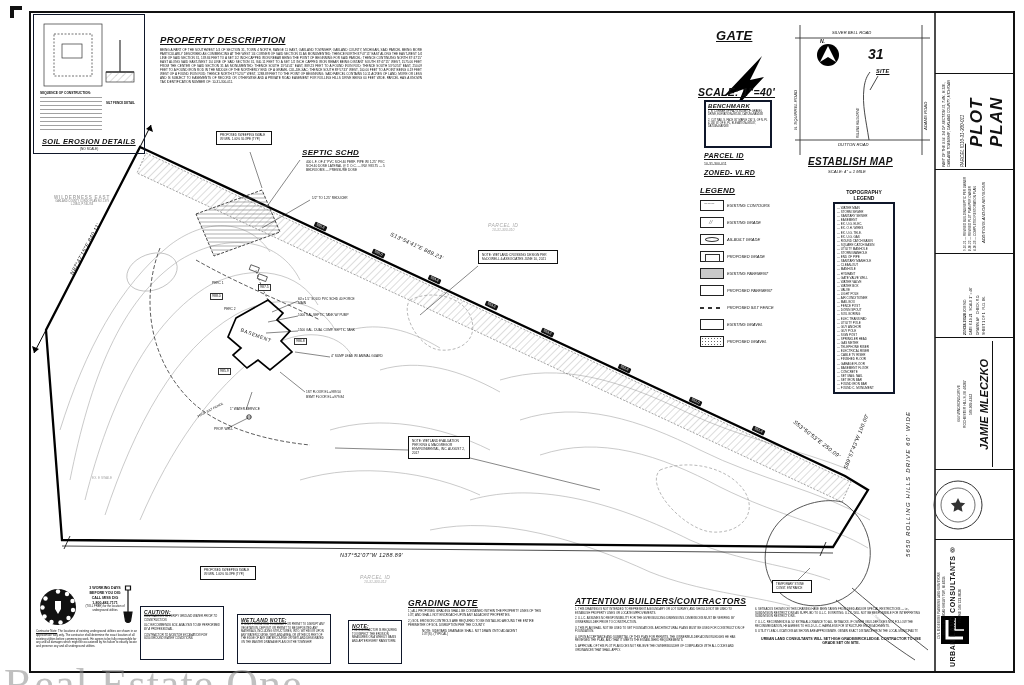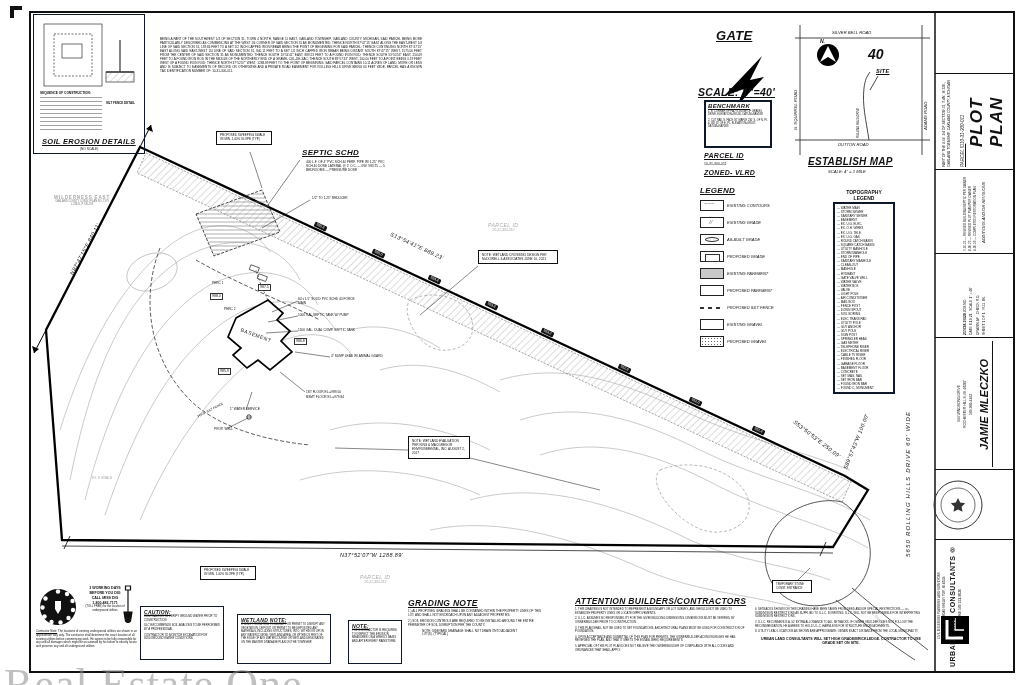--- a/index.html
+++ b/index.html
@@ -202,20 +202,21 @@
   <div class="abs box" style="left:33px;top:14px;width:112px;height:140px;border-width:1.5px;background:transparent">
     <div class="abs" style="left:6px;top:76px;font-size:3.2px;font-weight:bold">SEQUENCE OF CONSTRUCTION:</div>
 
     <div class="abs" style="left:6px;top:82px;width:62px;height:34px;background:repeating-linear-gradient(#555 0 .8px,transparent .8px 4px);opacity:.55"></div>
     <div class="abs" style="left:72px;top:86px;font-size:3px;font-weight:bold">SILT FENCE DETAIL</div>
     <div class="abs hd" style="left:8px;top:122px;font-size:7.5px;white-space:nowrap">SOIL EROSION DETAILS</div>
     <div class="abs" style="left:46px;top:132px;font-size:3.2px">(NO SCALE)</div>
   </div>
 
   <div class="abs" style="left:160px;top:34px;width:262px">
+    <div class="hd" style="font-size:9.5px">PROPERTY DESCRIPTION</div>
     <div class="micro" style="font-size:3.1px;margin-top:3px;text-align:justify">BEING A PART OF THE SOUTHWEST 1/4 OF SECTION 31, TOWN 4 NORTH, RANGE 11 EAST, OAKLAND TOWNSHIP, OAKLAND COUNTY, MICHIGAN, SAID PARCEL BEING MORE PARTICULARLY DESCRIBED AS COMMENCING AT THE WEST 1/4 CORNER OF SAID SECTION 31 AS MONUMENTED; THENCE NORTH 87°47'15" EAST ALONG THE EAST-WEST 1/4 LINE OF SAID SECTION 31, 139.84 FEET TO A SET 1/2 INCH CAPPED IRON REBAR BEING THE POINT OF BEGINNING FOR SAID PARCEL; THENCE CONTINUING NORTH 87°47'15" EAST ALONG SAID EAST-WEST 1/4 LINE OF SAID SECTION 31, 840.11 FEET TO A SET 1/2 INCH CAPPED IRON REBAR BEING DISTANT SOUTH 87°47'15" WEST, 1575.06 FEET FROM THE CENTER OF SAID SECTION 31 AS MONUMENTED; THENCE SOUTH 13°54'41" EAST, 889.23 FEET TO A FOUND IRON ROD; THENCE SOUTH 53°50'53" EAST, 250.09 FEET TO A FOUND IRON ROD IN THE MIDDLE OF THE NORTHERLY END OF A GRAVEL CUL-DE-SAC; THENCE SOUTH 89°57'43" WEST, 100.00 FEET TO A POINT BEING 0.19 FEET WEST OF A FOUND IRON ROD; THENCE NORTH 37°52'07" WEST, 1288.89 FEET TO THE POINT OF BEGINNING. SAID PARCEL CONTAINS 10.11 ACRES OF LAND, MORE OR LESS AND IS SUBJECT TO EASEMENTS OF RECORD OR OTHERWISE AND A PRIVATE ROAD EASEMENT FOR ROLLING HILLS DRIVE BEING 60 FEET WIDE. PARCEL HAS A KNOWN TAX IDENTIFICATION NUMBER OF: 10-31-300-011.</div>
   </div>
 
   <div class="abs hd" style="left:716px;top:28px;font-size:13px">GATE</div>
   <div class="abs hd" style="left:698px;top:86px;font-size:10.5px;white-space:nowrap">SCALE:  1"=40'</div>
 
   <div class="abs box" style="left:704px;top:100px;width:68px;height:48px;padding:1px 2px">
     <div class="hd" style="font-size:6px">BENCHMARK</div>
     <div style="margin-top:1px">
         <div class="micro n-item" style="font-size:2.6px">1.  E. CORNER OF PAD S. EDGE OF GRAVEL DRIVE, ELEVATION=985.80, DATUM=NAVD88</div>
@@ -226,21 +227,21 @@
   <div class="abs hd" style="left:704px;top:152px;font-size:7px">PARCEL ID</div>
   <div class="abs" style="left:704px;top:162px;font-size:3.5px">10-31-300-011</div>
   <div class="abs hd" style="left:704px;top:169px;font-size:7px">ZONED- VLRD</div>
 
   <div class="abs" style="left:832px;top:30px;font-size:4.2px;font-style:italic">SILVER BELL ROAD</div>
   <div class="abs" style="left:838px;top:142px;font-size:4.2px;font-style:italic">DUTTON ROAD</div>
   <div class="abs vert" style="left:793px;top:60px;height:70px;font-size:4.2px;font-style:italic">N. SQUIRREL ROAD</div>
   <div class="abs vert" style="left:923px;top:60px;height:70px;font-size:4.2px;font-style:italic">ADAMS ROAD</div>
   <div class="abs vert" style="left:856px;top:88px;height:50px;font-size:2.8px;font-style:italic">ROLLING HILLS DRIVE</div>
   <div class="abs" style="left:820px;top:38px;font-size:5px;font-weight:bold;font-style:italic">N.</div>
-  <div class="abs" style="left:868px;top:46px;font-size:14px;font-weight:bold;font-style:italic">40</div>
+  <div class="abs" style="left:868px;top:46px;font-size:14px;font-weight:bold;font-style:italic">31</div>
   <div class="abs hd" style="left:876px;top:68px;font-size:5.5px">SITE</div>
   <div class="abs hd" style="left:808px;top:156px;font-size:10px;white-space:nowrap">ESTABLISH MAP</div>
   <div class="abs" style="left:828px;top:169px;font-size:4.2px;font-style:italic">SCALE:  4" = 1 MILE</div>
 
   <div class="abs" style="left:700px;top:186px;width:100px">
     <div class="hd" style="font-size:8px">LEGEND</div>
     <div style="margin-top:2px">
         <div class="lg-row contour">
         <span class="sw"></span>
         <span class="lg-label">EXISTING CONTOURS</span>

